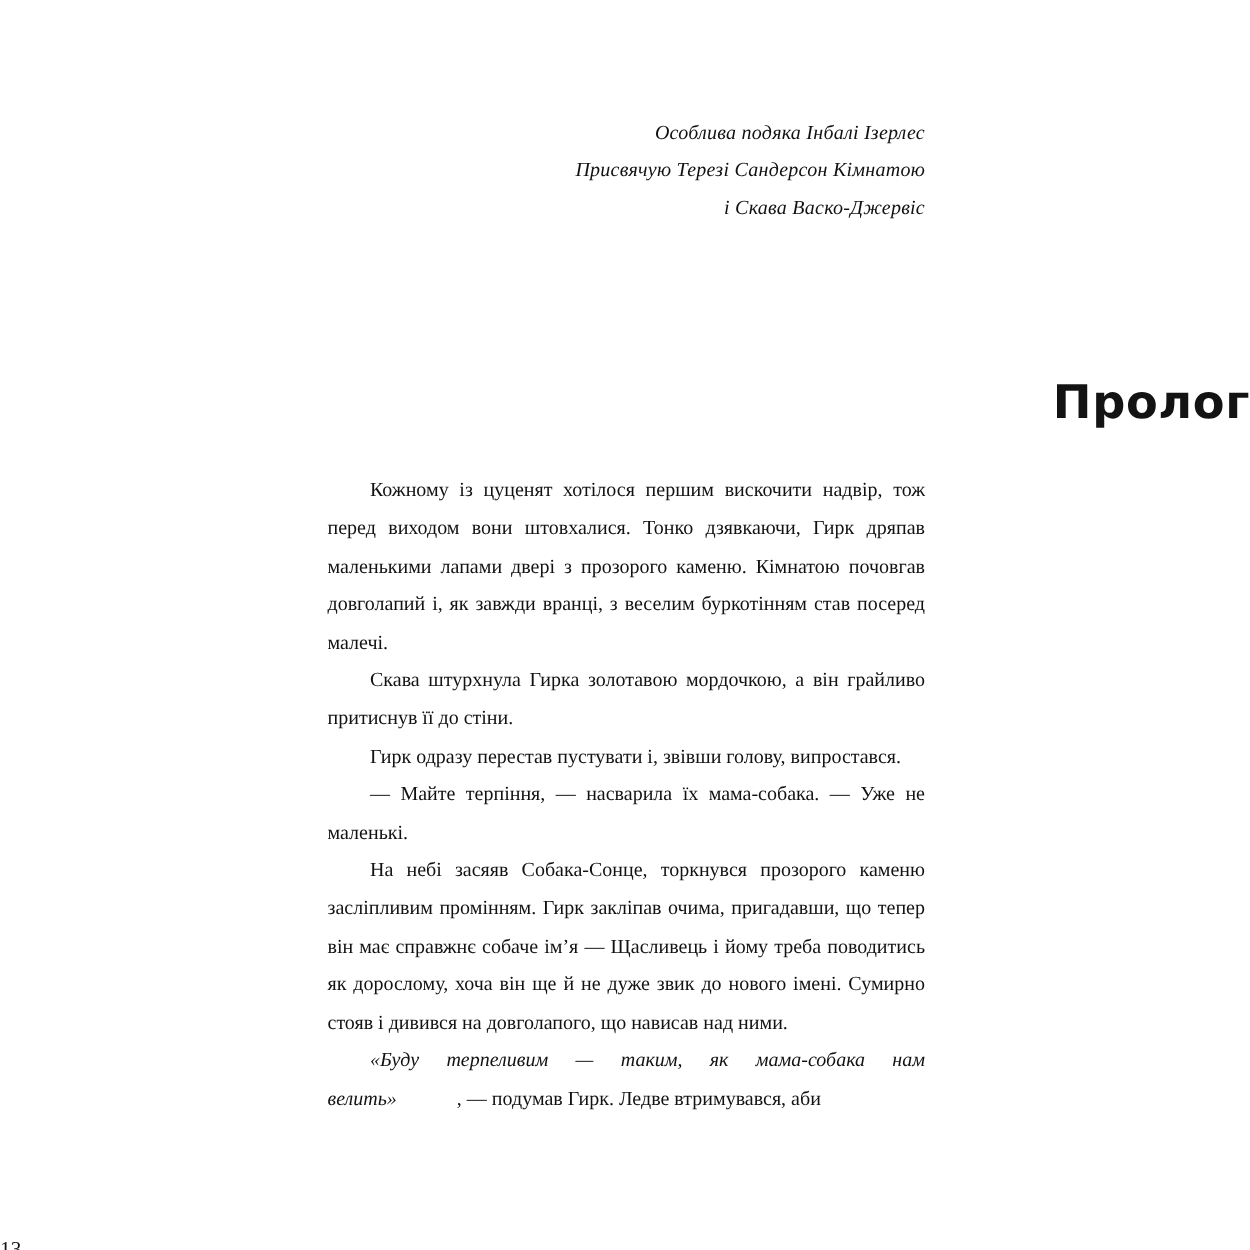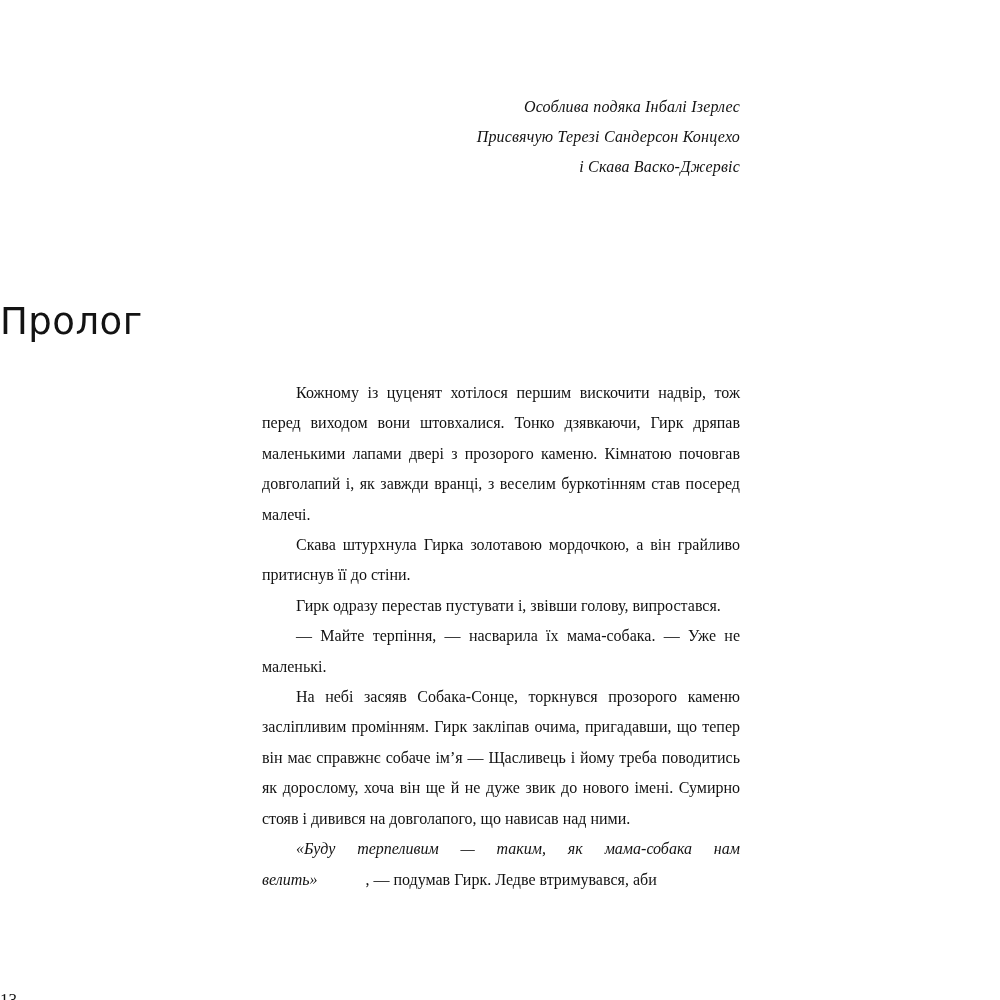--- a/index.html
+++ b/index.html
@@ -39,24 +39,24 @@
     white-space: nowrap;
   }
   .ded-gap {
     height: 12px;
   }
   .chapter-title {
     position: absolute;
     left: 0;
     top: 300px;
     width: 1000px;
-    text-align: left;
+    text-align: right;
     font-family: "DejaVu Sans", sans-serif;
     font-size: 37px;
-    font-weight: 400;
+    font-weight: 700;
     letter-spacing: 0.5px;
     color: #131313;
   }
   .body-text {
     position: absolute;
     left: 262px;
     top: 378px;
     width: 478px;
     font-size: 16px;
     line-height: 30.4px;
@@ -86,21 +86,21 @@
   }
 </style>
 </head>
 <body>
 
 <div class="page">
 
   <div class="dedication">
     <span class="ded-line">Особлива подяка Інбалі Ізерлес</span>
     <span class="ded-gap"></span>
-    <span class="ded-line">Присвячую Терезі Сандерсон Концехо</span>
+    <span class="ded-line">Присвячую Терезі Сандерсон Кімнатою</span>
     <span class="ded-line">і Скава Васко-Джервіс</span>
   </div>
 
   <div class="chapter-title">Пролог</div>
 
   <div class="body-text">
     <p>Кожному із цуценят хотілося першим вискочити надвір, тож перед виходом вони штовхалися. Тонко дзявкаючи, Гирк дряпав маленькими лапами двері з прозорого каменю. Кімнатою почовгав довголапий і, як завжди вранці, з веселим буркотінням став посеред малечі.</p>
     <p>Скава штурхнула Гирка золотавою мордочкою, а він грайливо притиснув її до стіни.</p>
     <p>Гирк одразу перестав пустувати і, звівши голову, випростався.</p>
     <p>— Майте терпіння, — насварила їх мама-собака. — Уже не маленькі.</p>

